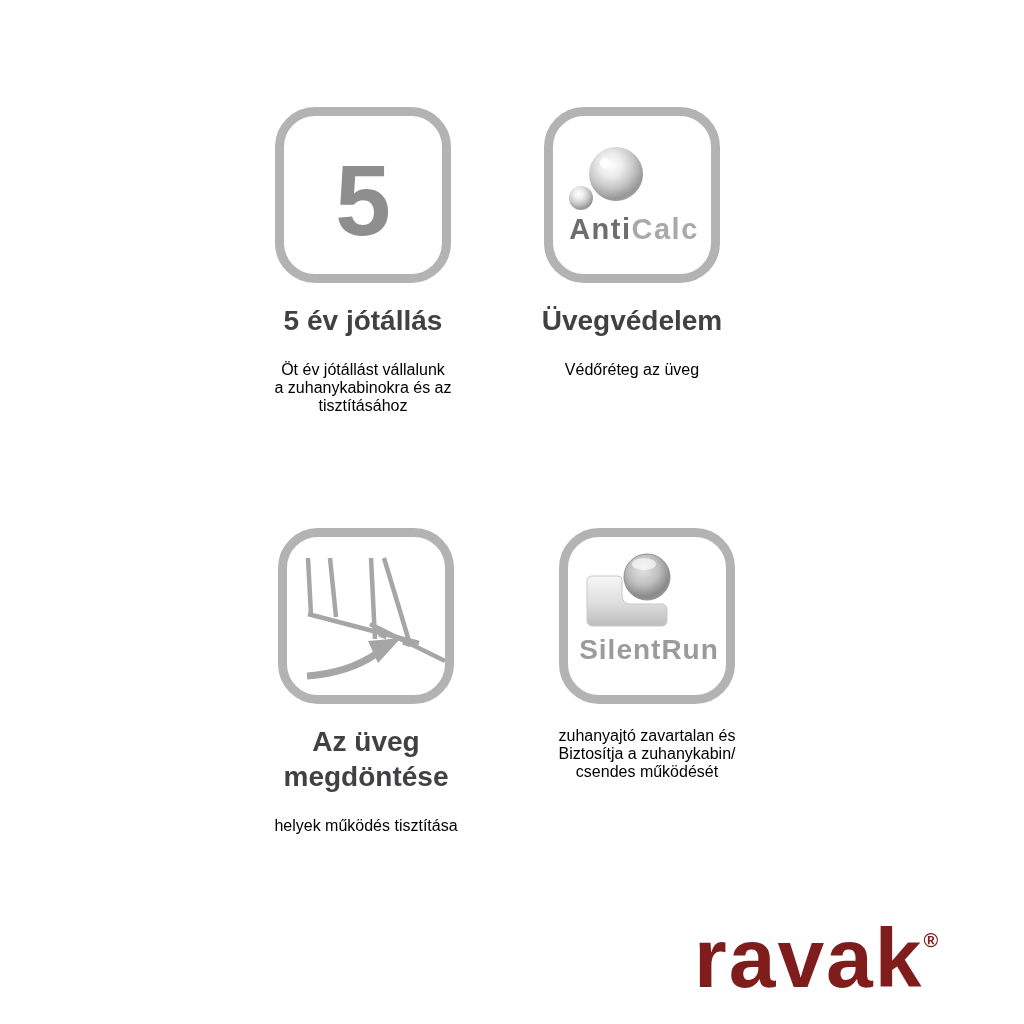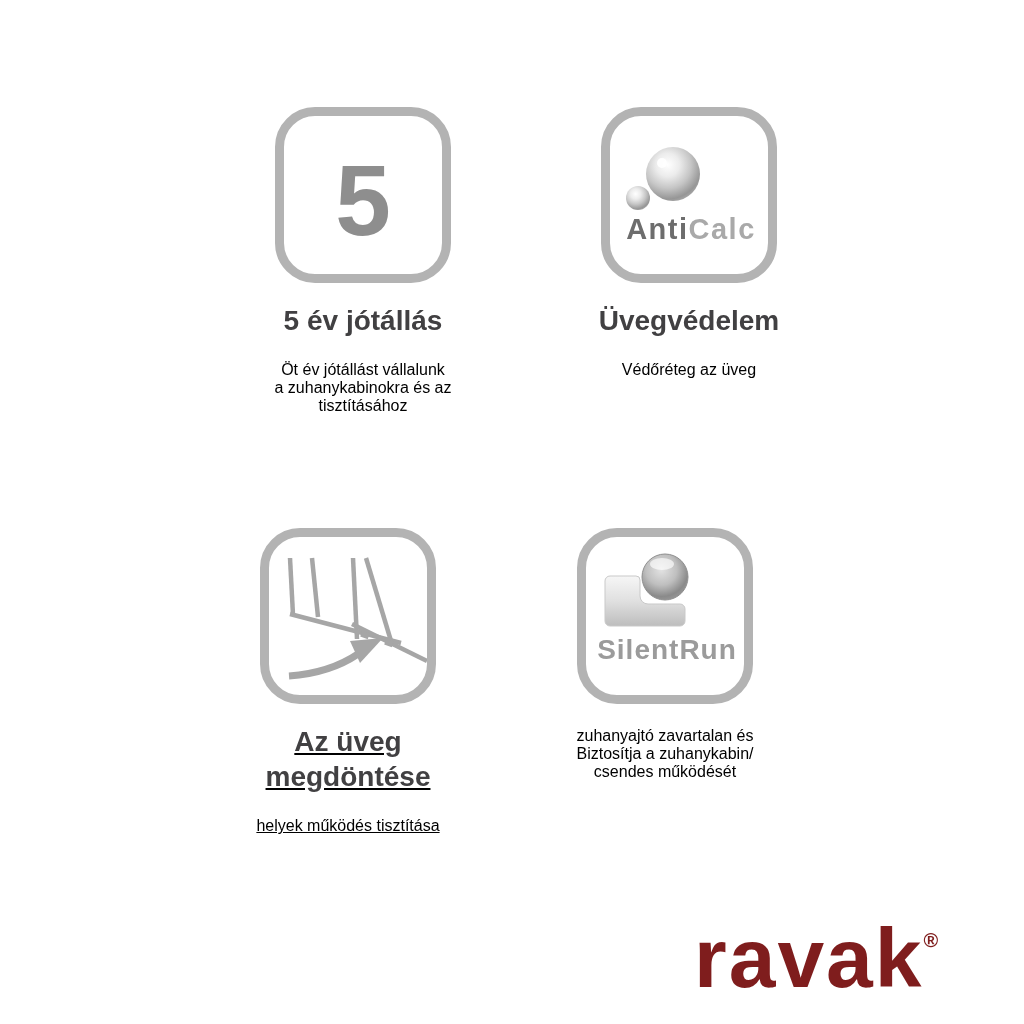--- a/index.html
+++ b/index.html
@@ -2,23 +2,23 @@
 <html><head>
 <meta charset="utf-8">
 <style>
   html,body{margin:0;padding:0;background:#ffffff;}
   .canvas{
     position:relative;width:1024px;height:1024px;background:#ffffff;overflow:hidden;
     font-family:"Liberation Sans","DejaVu Sans",sans-serif;
   }
   .tile{position:absolute;width:320px;text-align:center;}
   .tile-warranty{left:203px;top:107px;}
-  .tile-glass-protection{left:529px;top:107px;}
-  .tile-glass-tilting{left:188px;top:528px;text-decoration:underline;}
-  .tile-silent{left:505px;top:528px;}
+  .tile-glass-protection{left:472px;top:107px;}
+  .tile-glass-tilting{left:206px;top:528px;}
+  .tile-silent{left:487px;top:528px;}
   .icon-box{
     width:158px;height:158px;border:9px solid #b3b3b3;border-radius:40px;
     margin:0 auto;position:relative;background:#ffffff;
   }
   .icon-box svg{position:absolute;left:0;top:0;}
   .big-five{
     position:absolute;left:0;top:0;width:158px;height:158px;
     display:flex;align-items:center;justify-content:center;
     padding-top:10px;box-sizing:border-box;
     font-size:100px;font-weight:bold;color:#8e8e8e;line-height:1;

